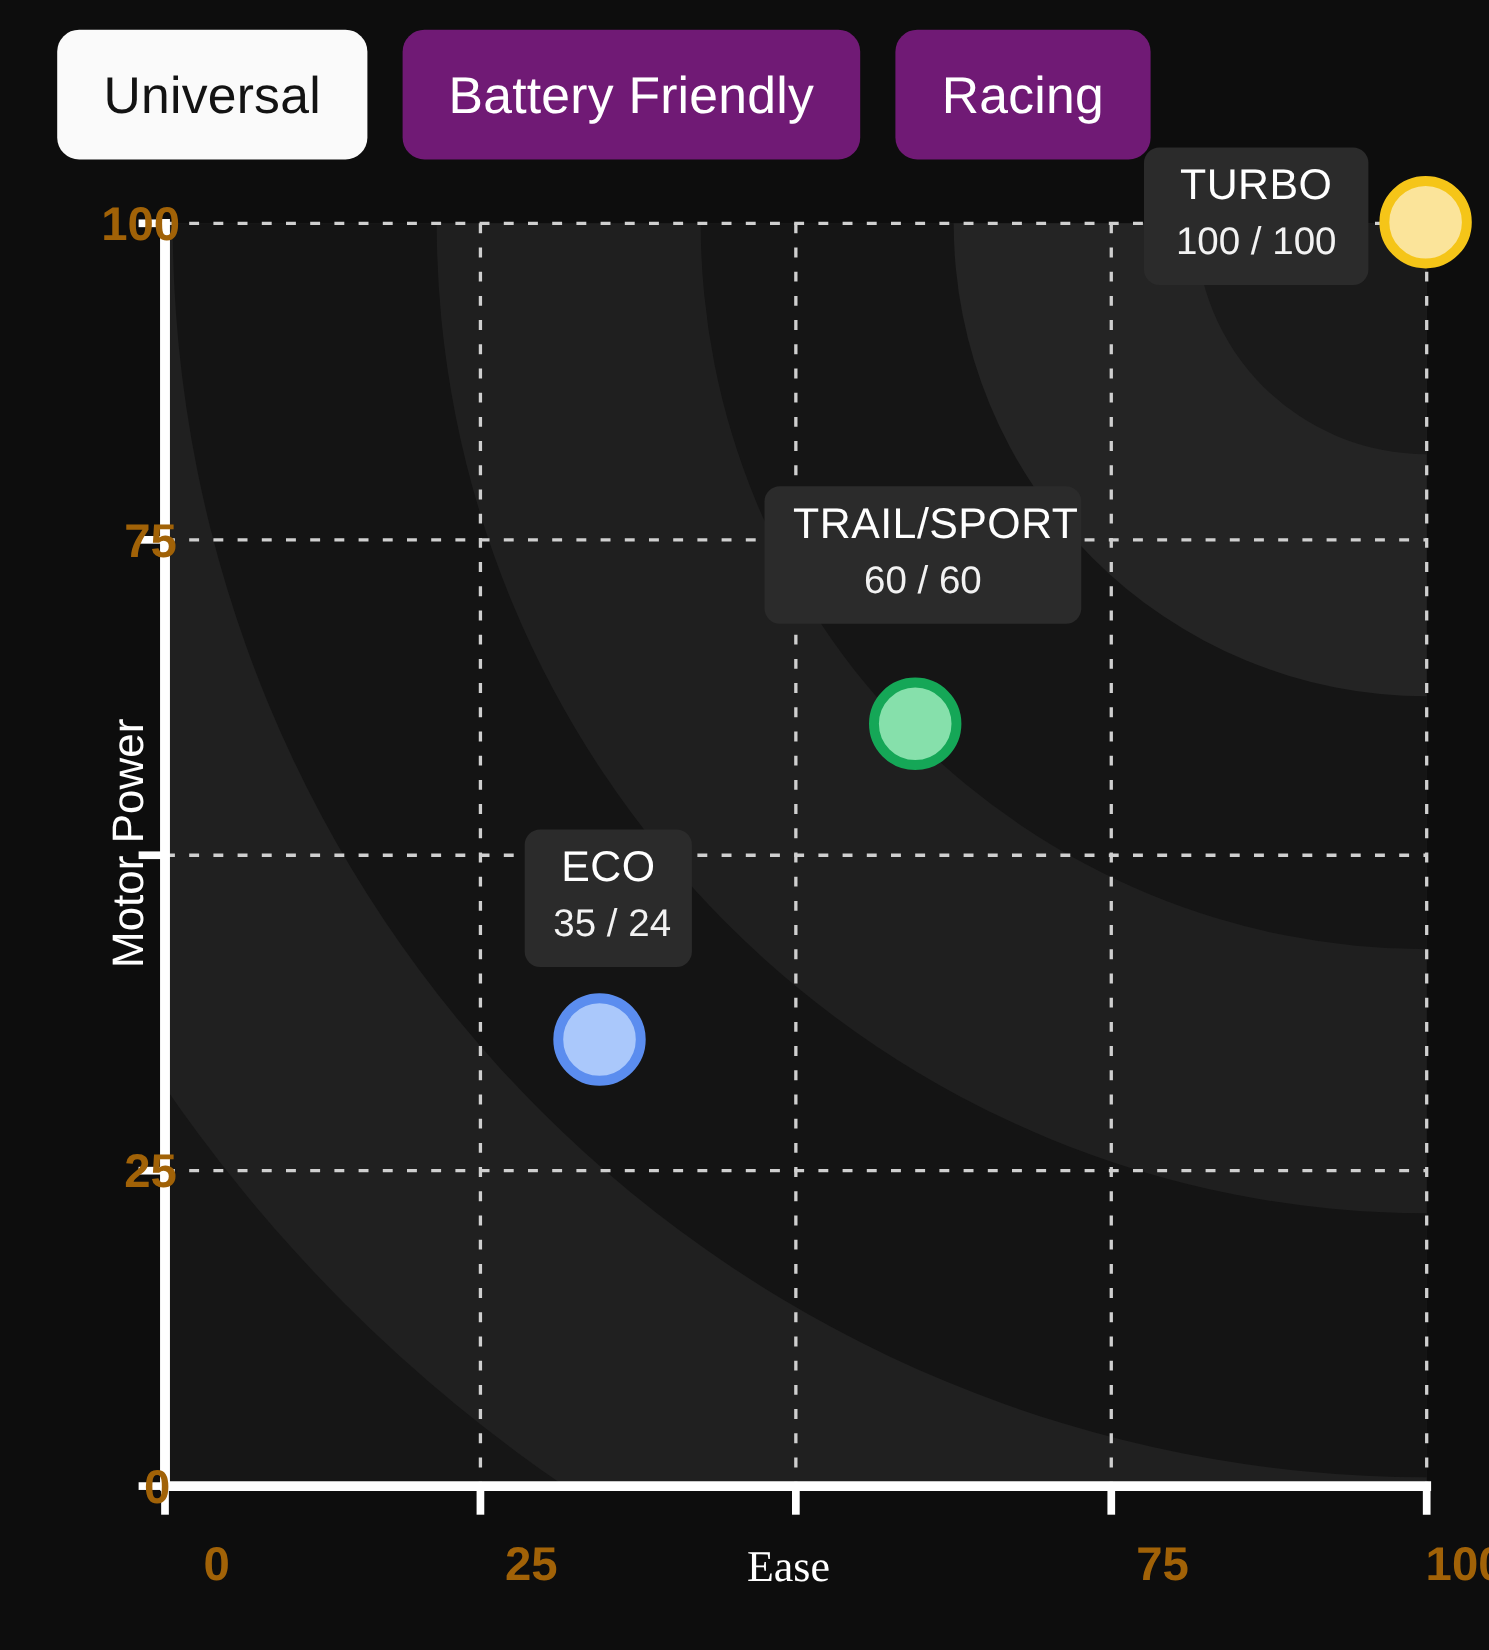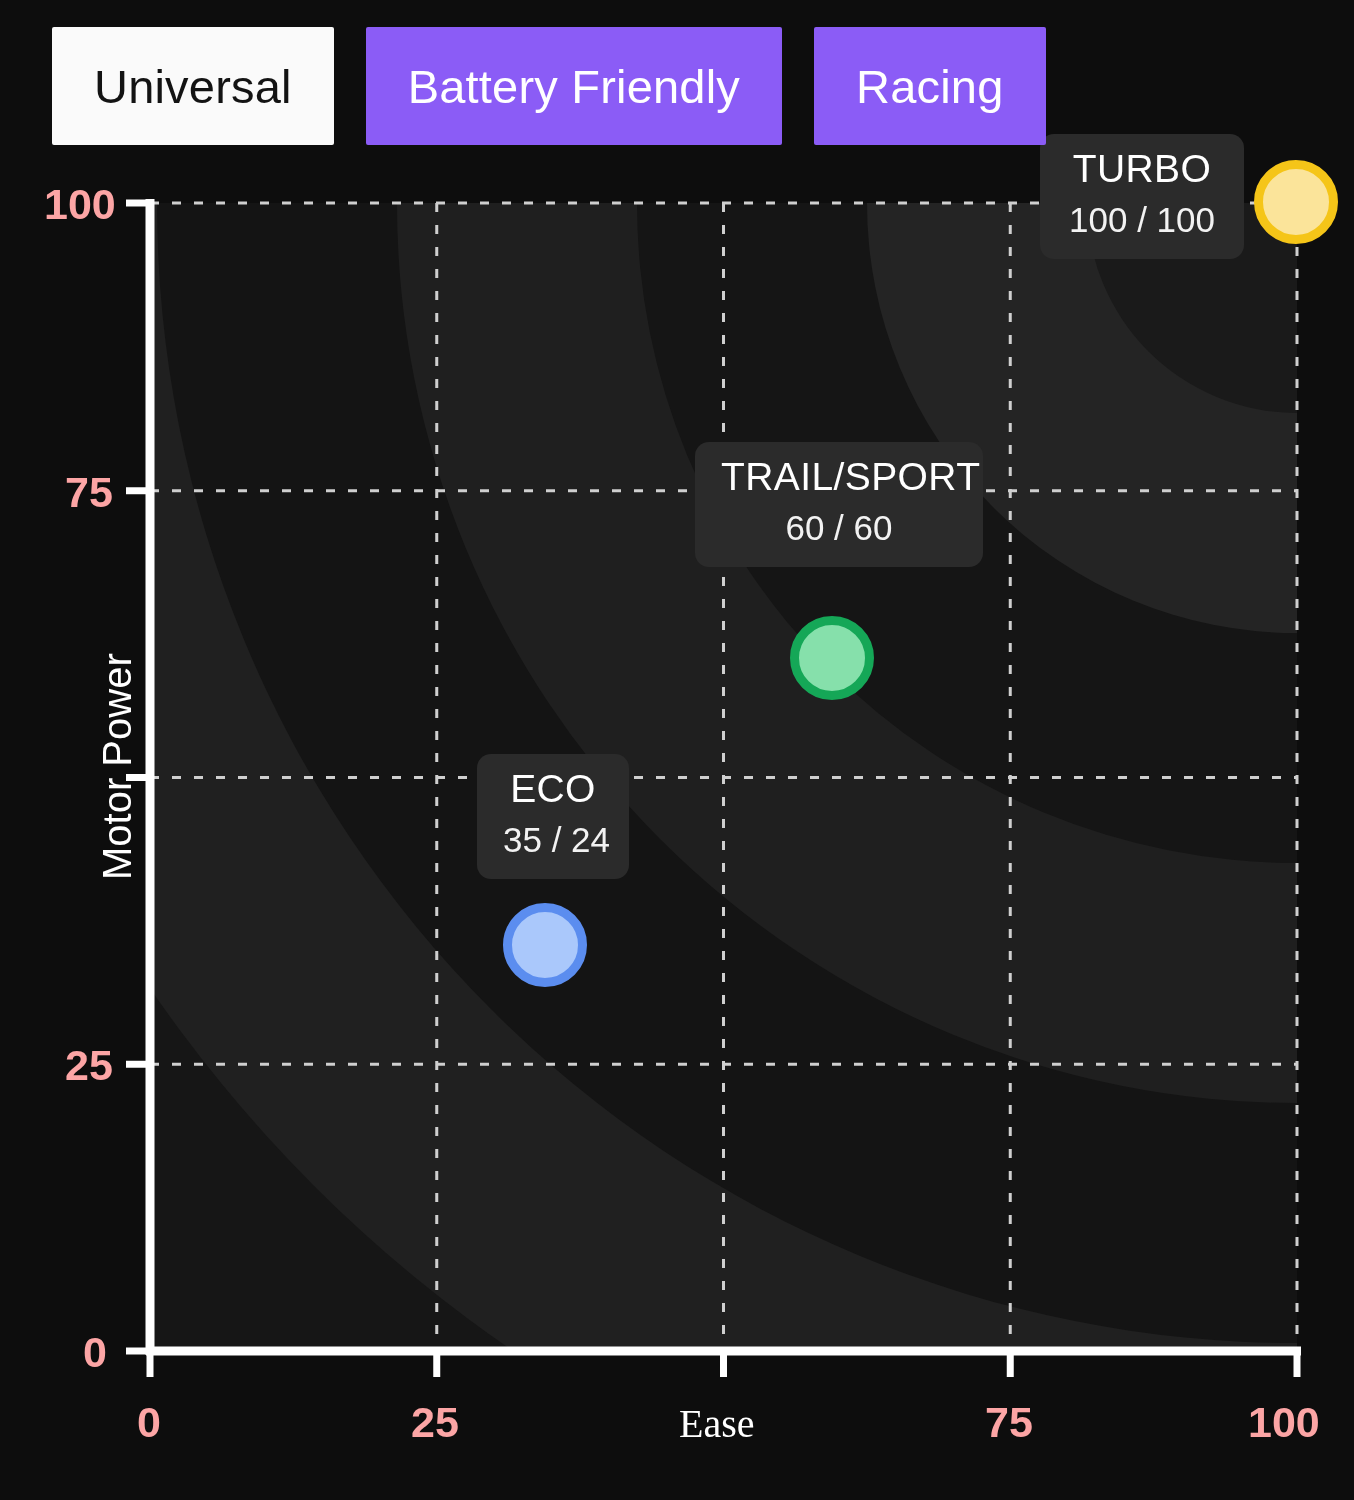--- a/index.html
+++ b/index.html
@@ -22,57 +22,58 @@
     position: absolute;
     left: 52px;
     top: 27px;
     display: flex;
     gap: 32px;
     align-items: flex-start;
     z-index: 40;
   }
   .tab {
     height: 118px;
-    border-radius: 2px;
+    border-radius: 20px;
     display: flex;
     align-items: center;
     justify-content: flex-end;
     padding: 0 42px;
     font-size: 47px;
     letter-spacing: 0.2px;
     white-space: nowrap;
     cursor: pointer;
     user-select: none;
   }
   .tab.active {
     background: #fafafa;
     color: #131313;
   }
   .tab.inactive {
-    background: #8b5cf6;
+    background: #701a75;
     color: #ffffff;
   }
 
   
   .plot-wrap {
     position: absolute;
     left: 0; top: 0;
     width: 1354px;
     height: 1500px;
   }
   svg.plot { position: absolute; left:0; top:0; }
 
   
   .axis-text {
     position: absolute;
-    color: #fca5a5;
+    color: #a16207;
     font-size: 43px;
     font-weight: 700;
     white-space: nowrap;
     user-select: none;
+    margin-left: 48px;
   }
   .axis-title {
     position: absolute;
     color: #ffffff;
     font-size: 40px;
     font-weight: 500;
     white-space: nowrap;
     user-select: none;
   }
   .ylabel {

